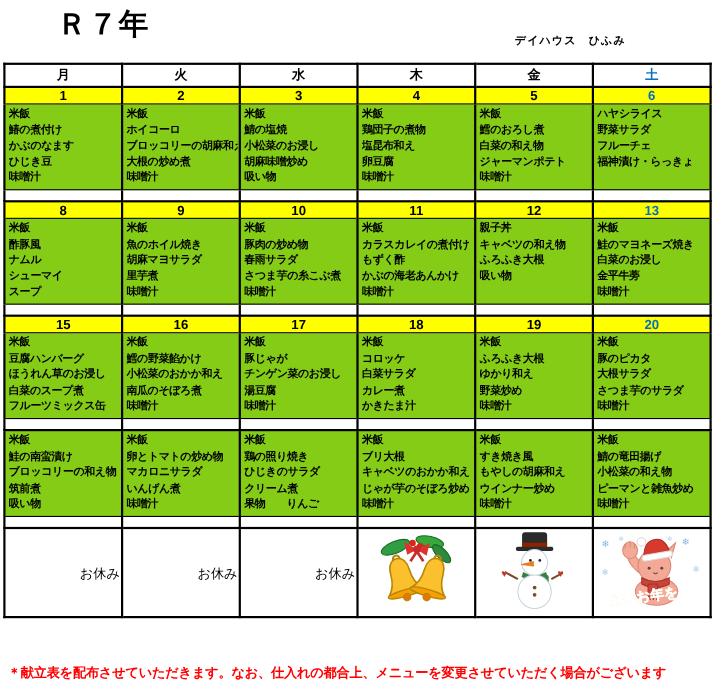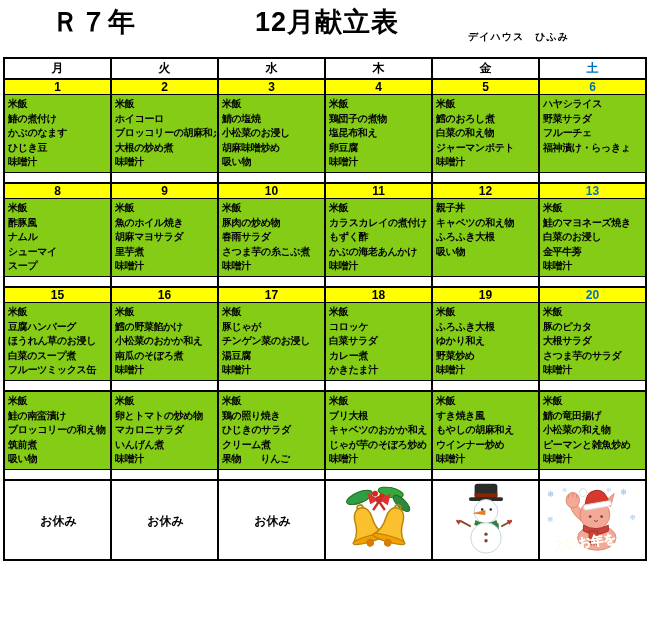--- a/index.html
+++ b/index.html
@@ -19,34 +19,33 @@
   td.date-cell{border:2px solid #000;border-bottom:1px solid #000;
     background:var(--band,#FFFF00);text-align:center;font-size:12px;font-weight:bold;
     height:14px;padding:0;line-height:14px;}
   .sat{color:var(--sat,#0070C0);}
   td.menu-cell{border:2px solid #000;border-top:1px solid #000;border-bottom:1px solid #000;
     vertical-align:top;height:75px;padding:2px 1px 0 3px;background:#84cc16;}
   .menu-item{font-size:10px;font-weight:bold;letter-spacing:-0.4px;line-height:14.6px;
     white-space:nowrap;overflow:hidden;}
   tr.sep-row td{border:2px solid #000;border-top:1px solid #000;height:9px;padding:0;background:#fff;}
   tr.last-week td.menu-cell{height:76px;}
-  td.closed-cell{border:2px solid #000;border-top:1px solid #000;text-align:center;
-    vertical-align:middle;font-size:12px;font-weight:bold;background:#fff;}
+  td.closed-cell{border:2px solid #000;border-top:1px solid #000;text-align:right;
+    vertical-align:middle;font-size:12px;font-weight:normal;background:#fff;}
   td.image-cell{border:2px solid #000;border-top:1px solid #000;text-align:center;
     vertical-align:middle;padding:0;background:#fff;}
   .note{position:absolute;top:603px;left:7px;font-size:12px;font-weight:bold;
     letter-spacing:-0.2px;color:var(--note,#FF0000);white-space:nowrap;}
 </style>
 </head>
 <body style="--band: #FFFF00; --sat: #0070C0; --note: #FF0000;">
 
 <div class="page">
   <div class="title-row">
     <span>Ｒ７年</span>
-    <span>12月献立表</span>
   </div>
   <div class="facility">デイハウス　ひふみ</div>
 
   <table class="calendar">
     <thead>
       <tr id="weekday-row">
           <th class="weekday">月</th>
           <th class="weekday">火</th>
           <th class="weekday">水</th>
           <th class="weekday">木</th>
@@ -353,13 +352,14 @@
  <path d="M51 40 q2 2.5 4 0" stroke="#5B4A3F" stroke-width="1" fill="none"></path>
  <path d="M40 45 Q53 52 66 45 L66 51 Q53 58 40 51 Z" fill="#C8453A" stroke="#A63229"></path>
  <rect x="46" y="51" width="9" height="12" fill="#C8453A" stroke="#A63229"></rect>
  <path d="M48 63 L48 66 M51 63 L51 66 M54 63 L54 66" stroke="#A63229" stroke-width="1"></path>
  <text x="9" y="71" font-size="13" font-weight="bold" fill="#F0C30F" stroke="#FFFFFF" stroke-width="0.6" transform="rotate(-7 9 71)">よいお年を</text>
 </svg></td>
         </tr>
       </tbody>
   </table>
 
+  <div class="note">＊献立表を配布させていただきます。なお、仕入れの都合上、メニューを変更させていただく場合がございます</div>
 </div>
 
 </body></html>

